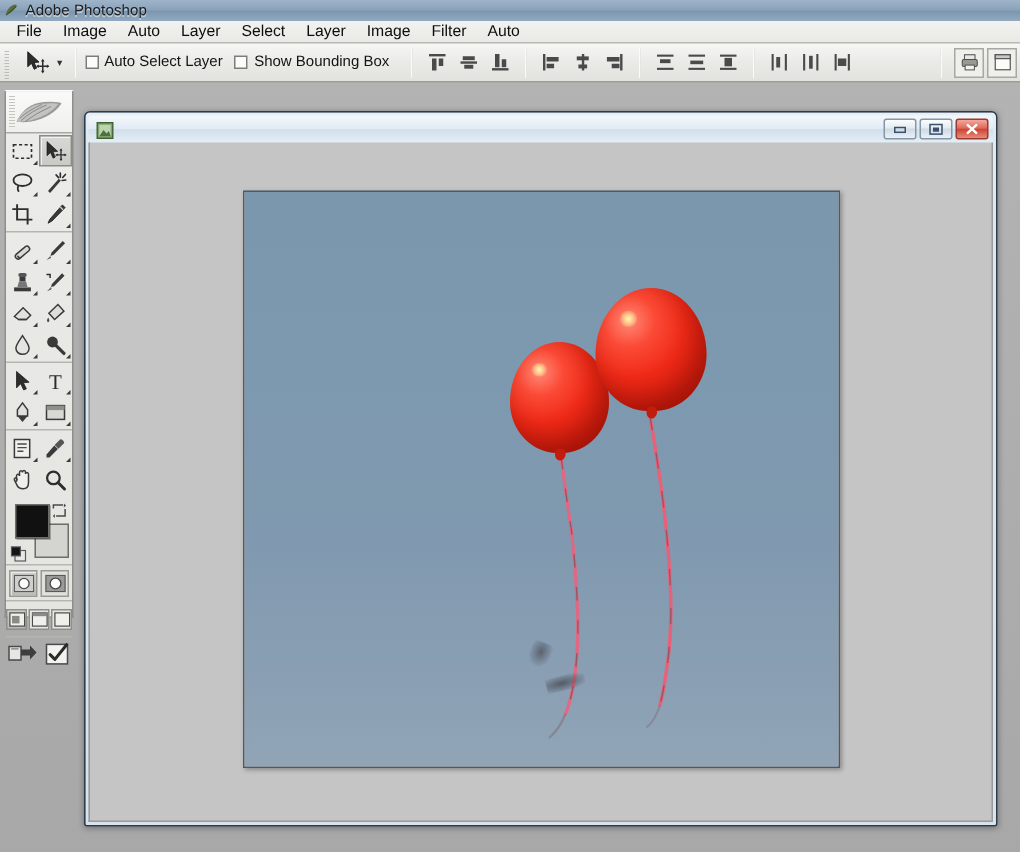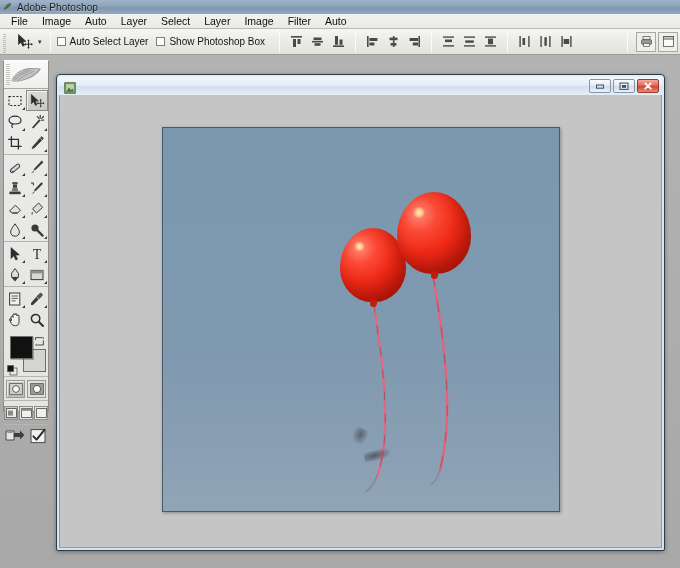--- a/index.html
+++ b/index.html
@@ -322,21 +322,21 @@
     </div>
 
     <div class="vsep"></div>
 
     <div class="chk">
       <span class="box"></span>
       <span class="lbl">Auto Select Layer</span>
     </div>
     <div class="chk">
       <span class="box"></span>
-      <span class="lbl">Show Photoshop Box</span>
+      <span class="lbl">Show Bounding Box</span>
     </div>
 
     <div class="vsep"></div>
 
     <div class="alignrow">
       <span class="alignbtn">
         <svg width="15" height="15" viewBox="0 0 15 15">
             <g fill="#4a4a4a">
           <rect x="2" y="2" width="11" height="1.6"></rect>
               <rect x="4" y="5" width="3" height="8"></rect>

